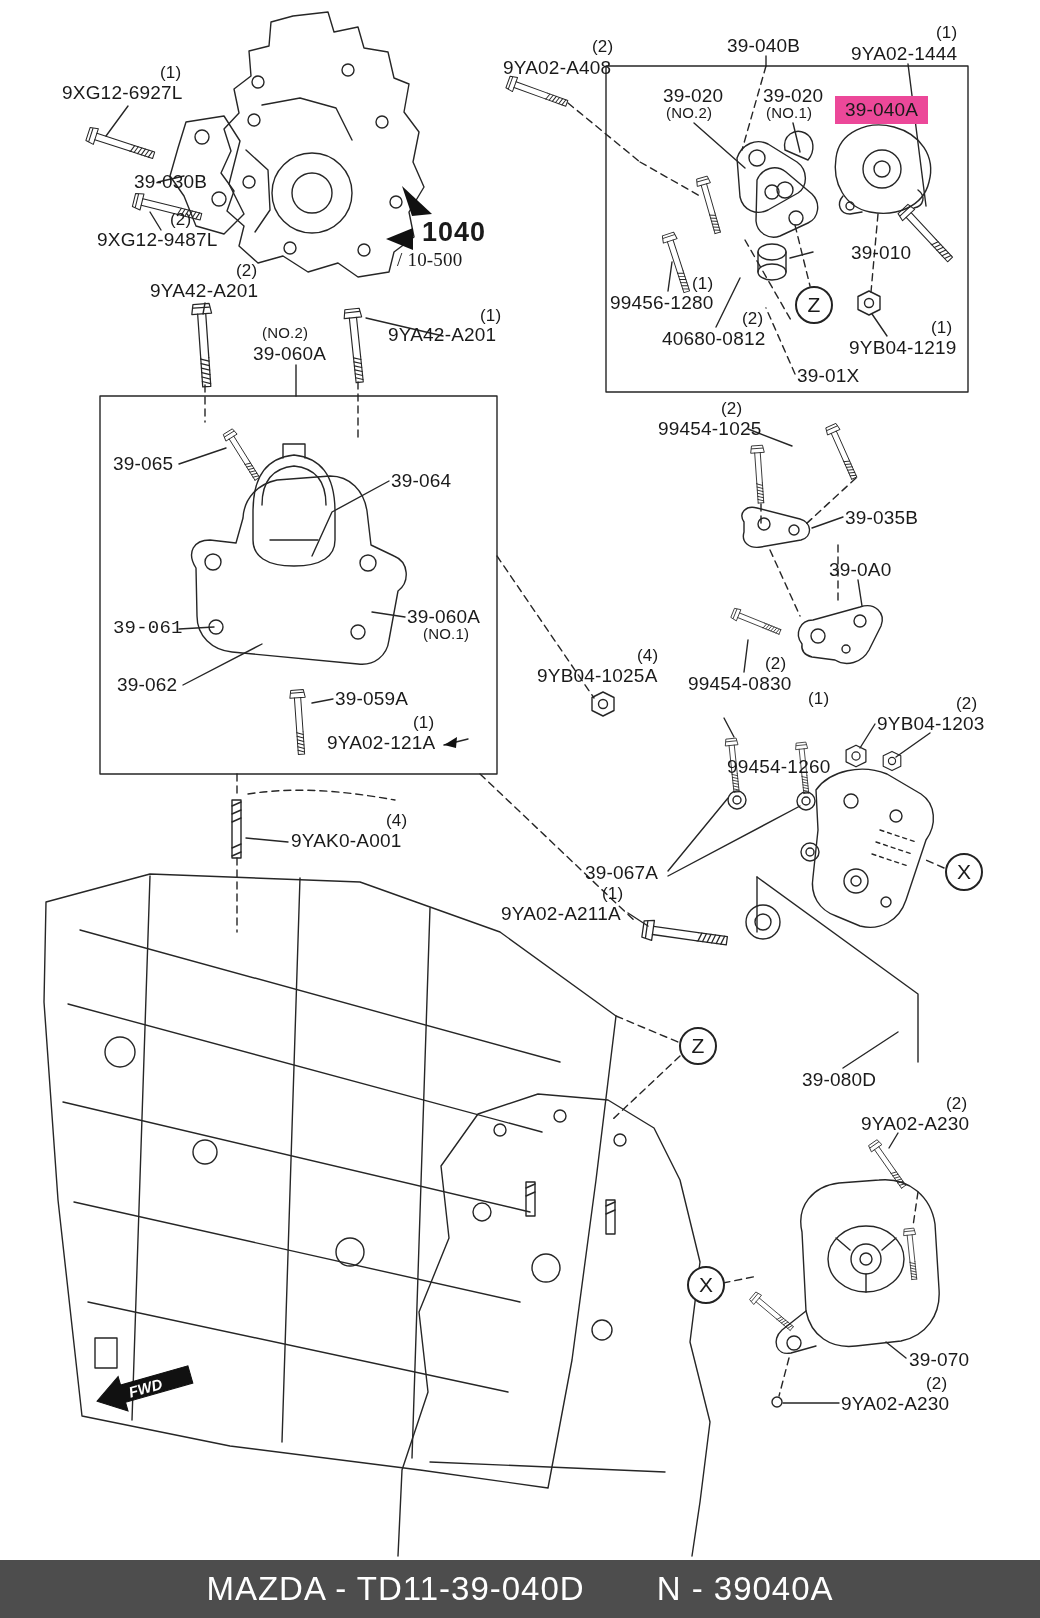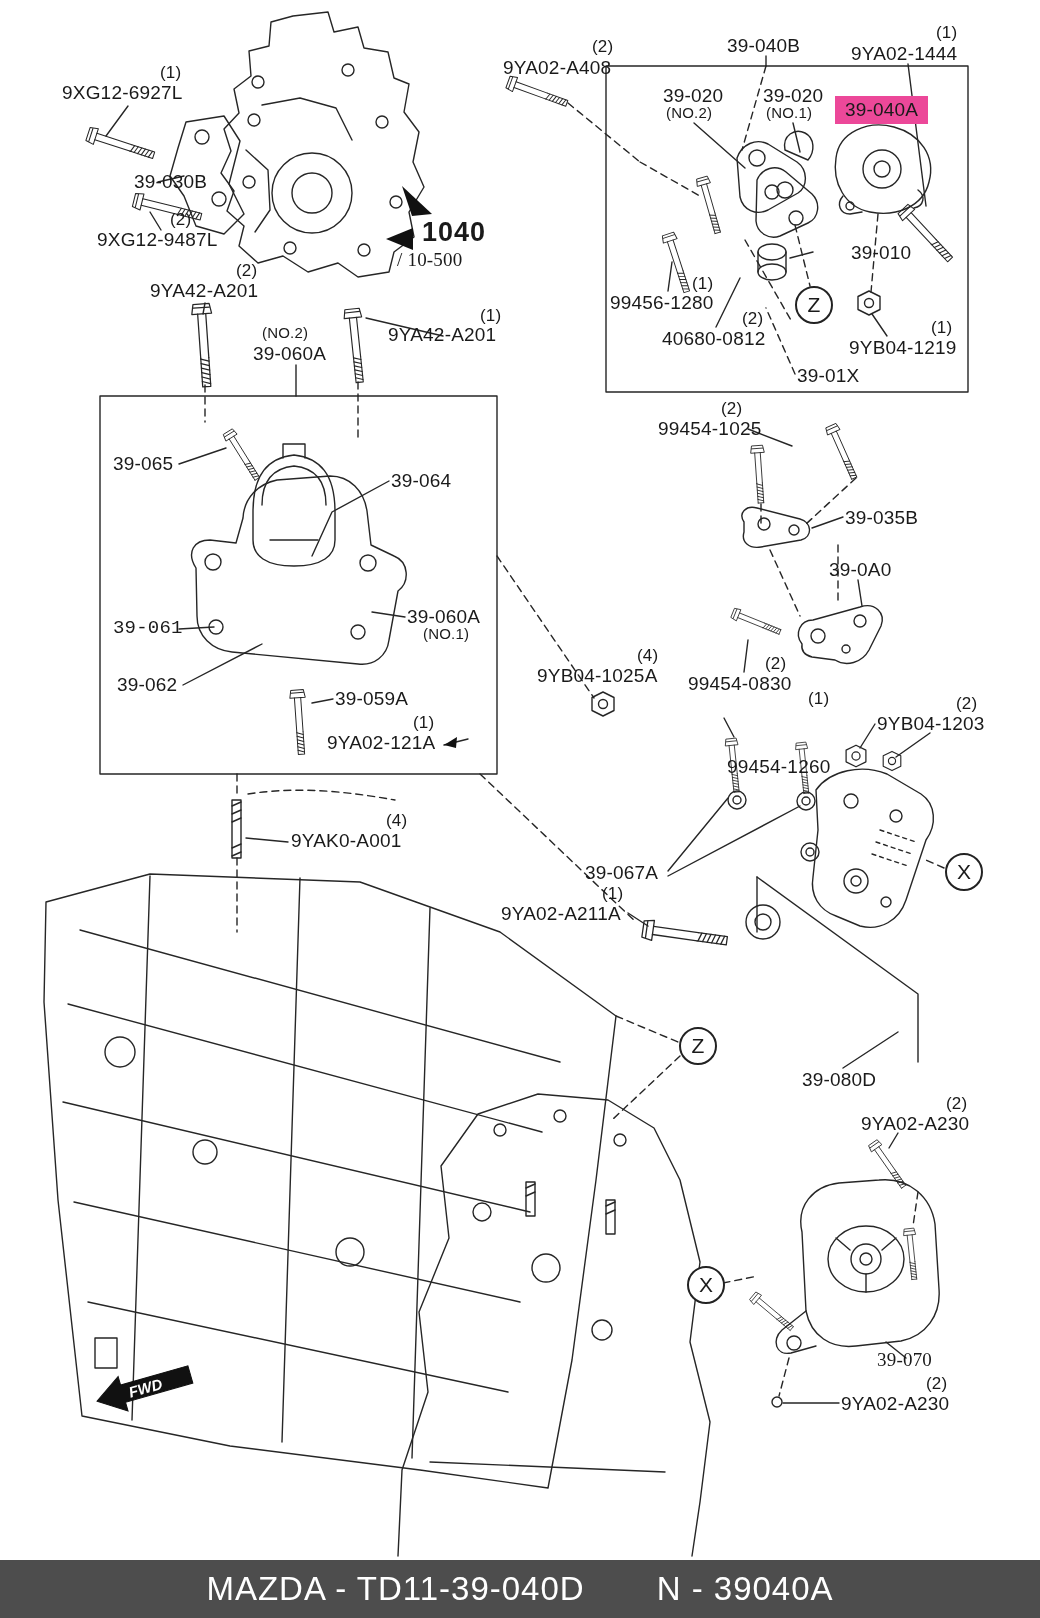--- a/index.html
+++ b/index.html
@@ -337,21 +337,21 @@
       <div class="callout qty" style="left: 808px; top: 690px;">(1)</div>
       <div class="callout part" style="left: 727px; top: 709px; margin-top: 48px;">99454-1260</div>
       <div class="callout qty" style="left: 956px; top: 695px;">(2)</div>
       <div class="callout part" style="left: 877px; top: 714px;">9YB04-1203</div>
       <div class="callout part" style="left: 585px; top: 863px;">39-067A</div>
       <div class="callout qty" style="left: 602px; top: 885px;">(1)</div>
       <div class="callout part" style="left: 501px; top: 904px;">9YA02-A211A</div>
       <div class="callout part" style="left: 802px; top: 1070px;">39-080D</div>
       <div class="callout qty" style="left: 946px; top: 1095px;">(2)</div>
       <div class="callout part" style="left: 861px; top: 1114px;">9YA02-A230</div>
-      <div class="callout part" style="left: 877px; top: 1350px; font-family: Liberation Serif, serif;">39-070</div>
+      <div class="callout part" style="left: 909px; top: 1350px;">39-070</div>
       <div class="callout qty" style="left: 926px; top: 1375px;">(2)</div>
       <div class="callout part" style="left: 841px; top: 1394px;">9YA02-A230</div>
       <div class="zone" style="left: 795px; top: 286px;">Z</div>
       <div class="zone" style="left: 679px; top: 1027px;">Z</div>
       <div class="zone" style="left: 945px; top: 853px;">X</div>
       <div class="zone" style="left: 687px; top: 1266px;">X</div>
     </div>
 
   <div class="footer" style="background: rgb(77, 77, 77); color: rgb(255, 255, 255);">
     <span>MAZDA - TD11-39-040D</span>

